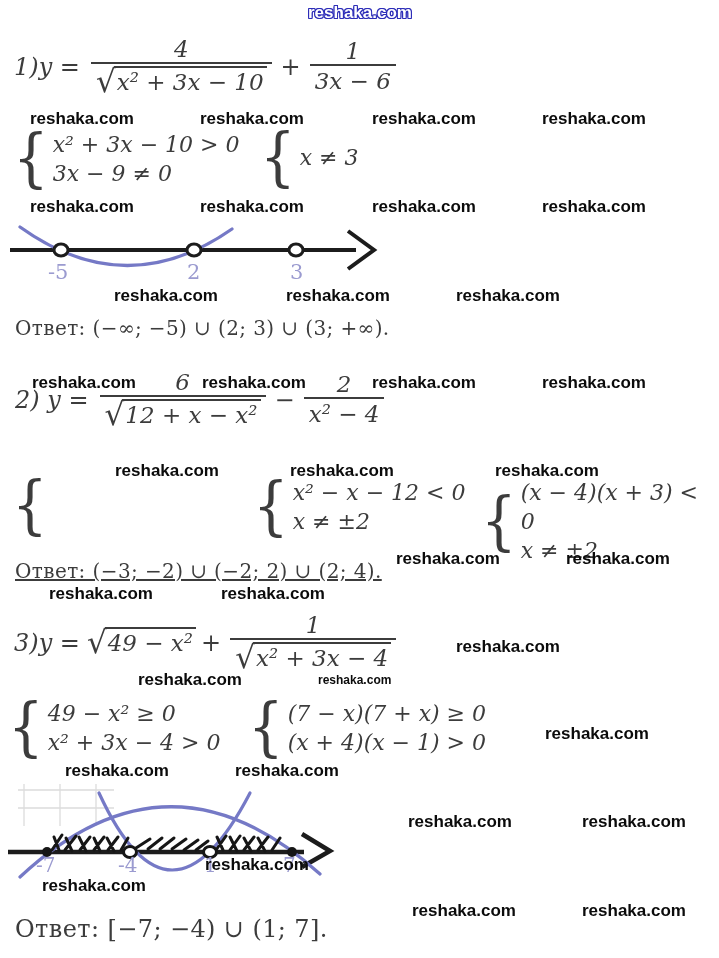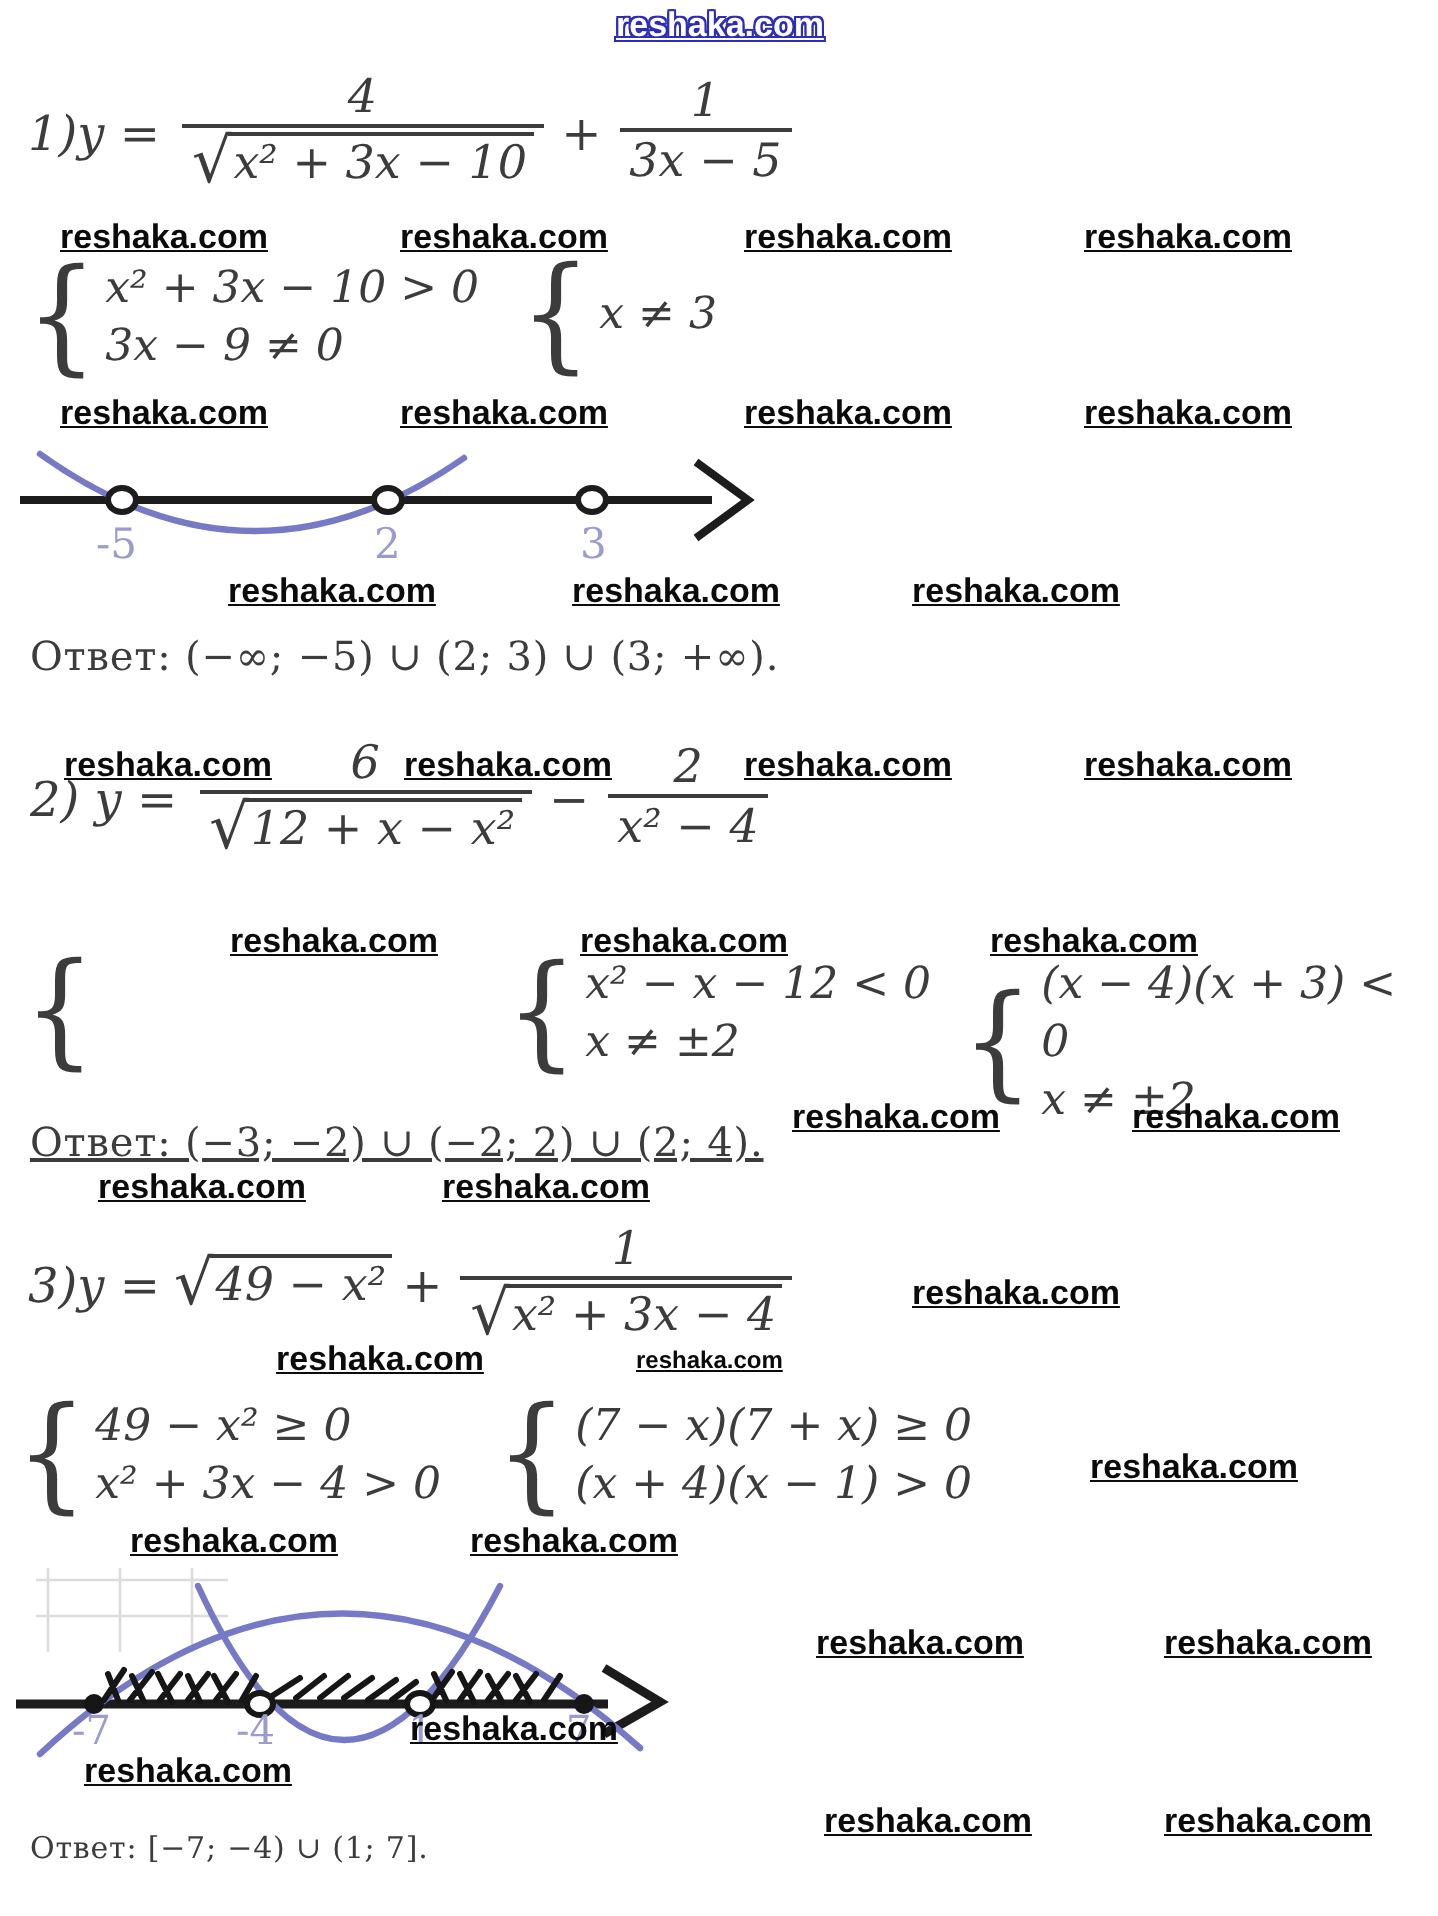--- a/index.html
+++ b/index.html
@@ -1,21 +1,21 @@
 <!DOCTYPE html>
 <html><head>
 <meta charset="utf-8">
 <style>
   html,body{margin:0;padding:0;background:#fff;}
   #page{position:relative;width:719px;height:958px;background:#fff;overflow:hidden;
         font-family:"DejaVu Serif",serif;color:#3c3c3c;}
 
   
   .wm{position:absolute;font-family:"Liberation Sans",sans-serif;font-weight:bold;
-      font-size:17px;color:#0b0b0b;white-space:nowrap;letter-spacing:0;text-decoration:underline;}
+      font-size:17px;color:#0b0b0b;white-space:nowrap;letter-spacing:0;}
   .wm-small{font-size:12px;}
   .wm-outline{color:#ffffff;
       text-shadow:-1px -1px 0 #2d2db8,1px -1px 0 #2d2db8,-1px 1px 0 #2d2db8,
                   1px 1px 0 #2d2db8,0 1px 0 #2d2db8,0 -1px 0 #2d2db8,
                   1px 0 0 #2d2db8,-1px 0 0 #2d2db8;}
 
   
   .f{position:absolute;display:flex;align-items:center;
      font-style:italic;font-size:24px;color:#3c3c3c;}
   .lead{white-space:pre;margin-right:7px;}
@@ -55,21 +55,21 @@
     <span class="frac">
       <span class="fnum">4</span>
       <span class="fden">
         <span class="rsign">√</span>
           <span class="rbody">x² + 3x − 10</span>
       </span>
     </span>
     <span class="op">+</span>
     <span class="frac">
       <span class="fnum">1</span>
-      <span class="fden plainden">3x − 5</span>
+      <span class="fden plainden">3x − 6</span>
     </span>
   </div>
 
   <span class="wm" style="left:30px;top:109px;">reshaka.com</span>
   <span class="wm" style="left:200px;top:109px;">reshaka.com</span>
   <span class="wm" style="left:372px;top:109px;">reshaka.com</span>
   <span class="wm" style="left:542px;top:109px;">reshaka.com</span>
 
   <div class="sys" style="left:13px;top:130px;">
     <span class="brace">{</span>
@@ -225,15 +225,15 @@
     <text x="281" y="92" font-size="20">7</text>
   </svg>
 
   <span class="wm" style="left:408px;top:812px;">reshaka.com</span>
   <span class="wm" style="left:582px;top:812px;">reshaka.com</span>
   <span class="wm" style="left:205px;top:855px;">reshaka.com</span>
   <span class="wm" style="left:42px;top:876px;">reshaka.com</span>
   <span class="wm" style="left:412px;top:901px;">reshaka.com</span>
   <span class="wm" style="left:582px;top:901px;">reshaka.com</span>
 
-  <div class="ans" style="left:15px;top:915px;font-size:15px;">Ответ: [−7; −4) ∪ (1; 7].</div>
+  <div class="ans" style="left:15px;top:915px;font-size:24px;">Ответ: [−7; −4) ∪ (1; 7].</div>
 
 </div>
 
 </body></html>

